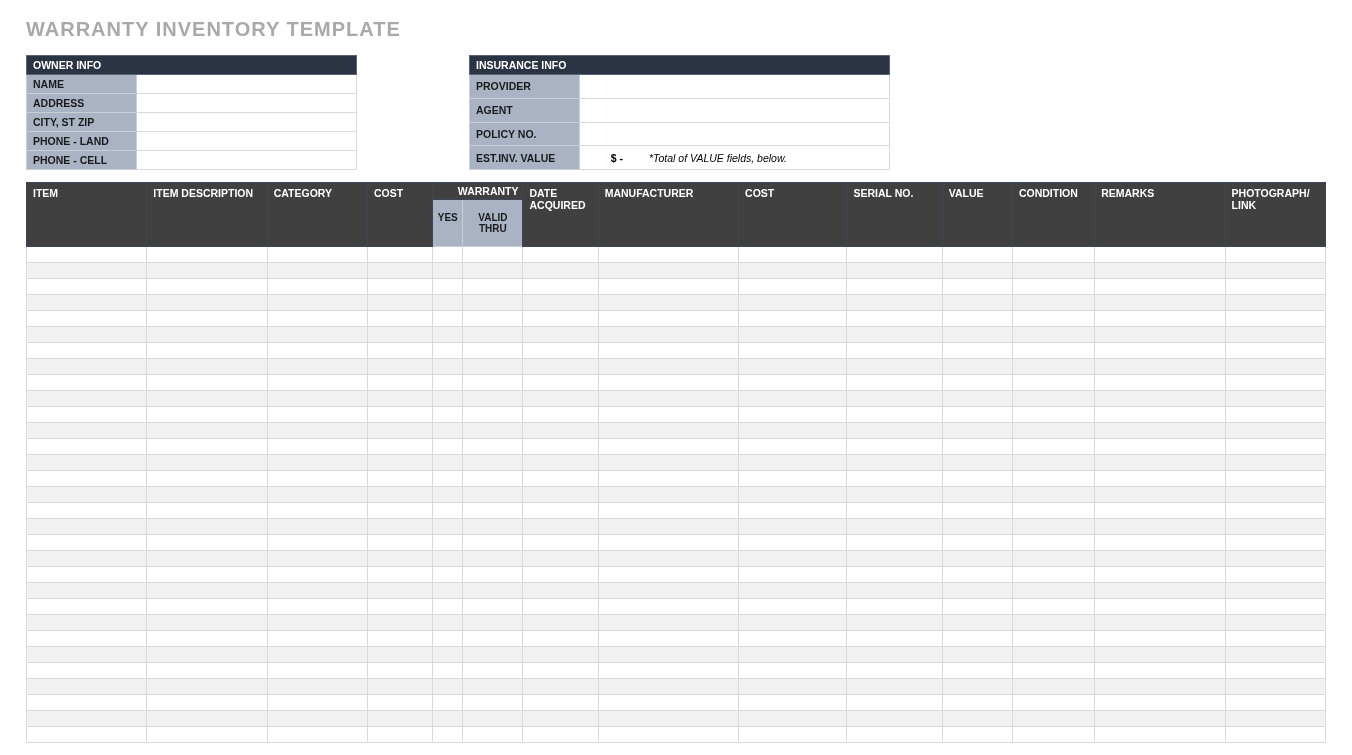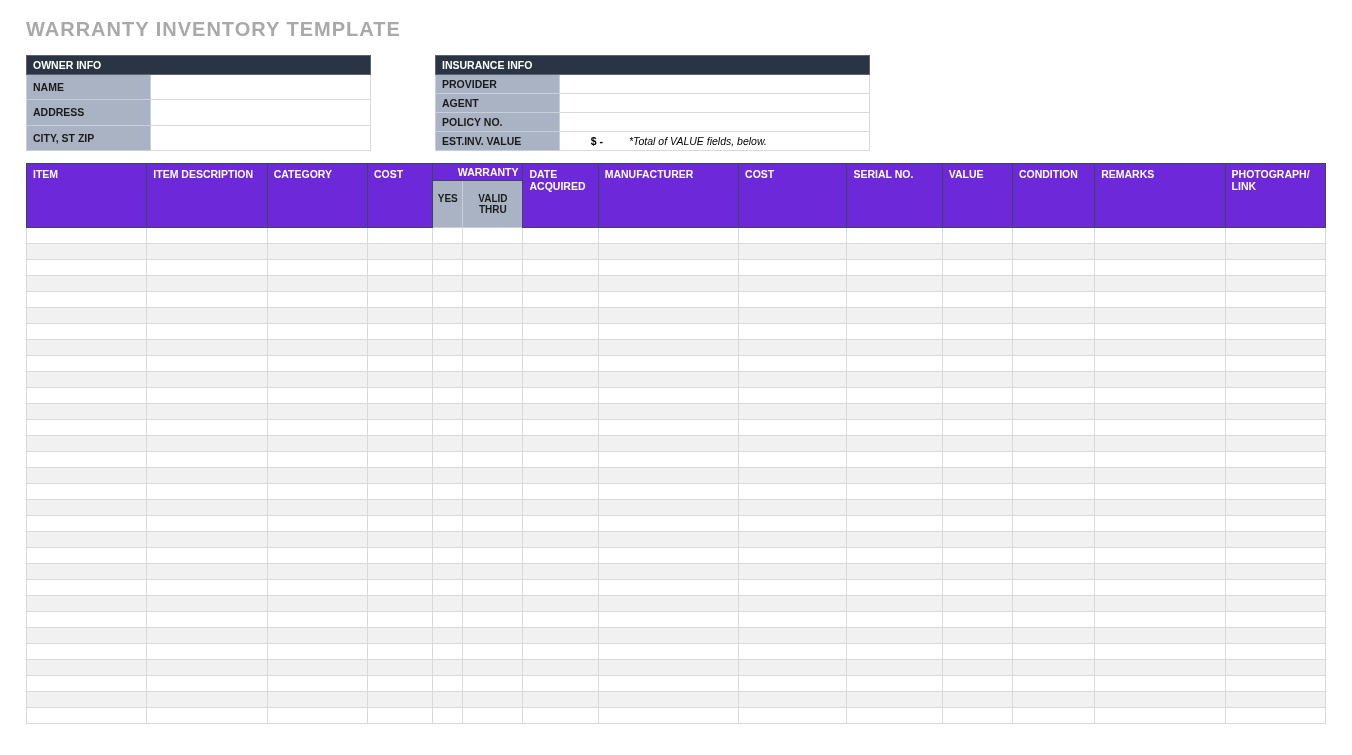--- a/index.html
+++ b/index.html
@@ -11,42 +11,42 @@
     }
     .title {
       font-size: 20px;
       font-weight: bold;
       color: #a9a9a9;
       letter-spacing: 1px;
       margin-bottom: 14px;
     }
     .info-tables {
       display: flex;
-      gap: 64px;
+      gap: 112px;
       margin-bottom: 12px;
     }
     .info-table {
       border-collapse: collapse;
       font-size: 10.5px;
     }
     .info-table th.header-cell {
       background: #2b3444;
       color: #fff;
       text-align: left;
       font-weight: bold;
       padding: 3px 6px;
       border: 1px solid #5a6476;
     }
     .info-table td.label-cell {
       background: #aab3c4;
       color: #1a1a1a;
       font-weight: bold;
       padding: 3px 6px;
       border: 1px solid #c9cfd9;
-      width: 124px;
+      width: 110px;
     }
     .info-table td.value-cell {
       background: #fff;
       border: 1px solid #d9d9d9;
       padding: 3px 8px;
       min-width: 220px;
     }
     .info-table td.value-cell.wide { min-width: 310px; }
     .est-note {
       font-style: italic;
@@ -58,21 +58,21 @@
       text-align: center;
       font-weight: bold;
     }
     .main-table {
       border-collapse: collapse;
       width: 100%;
       table-layout: fixed;
       font-size: 10.5px;
     }
     .main-table thead th {
-      background: #6d28d9;
+      background: #404040;
       color: #fff;
       text-align: left;
       vertical-align: top;
       font-weight: bold;
       padding: 4px 6px;
       border: 1px solid #3c4659;
     }
     .main-table thead th.sub {
       text-align: center;
       padding: 12px 4px;
@@ -113,20 +113,28 @@
         <tr>
           <td class="label-cell">NAME</td>
           <td class="value-cell"></td>
         </tr>
         <tr>
           <td class="label-cell">ADDRESS</td>
           <td class="value-cell"></td>
         </tr>
         <tr>
           <td class="label-cell">CITY, ST ZIP</td>
+          <td class="value-cell"></td>
+        </tr>
+        <tr>
+          <td class="label-cell">PHONE - LAND</td>
+          <td class="value-cell"></td>
+        </tr>
+        <tr>
+          <td class="label-cell">PHONE - CELL</td>
           <td class="value-cell"></td>
         </tr>
       </tbody>
   </table>
 
   <table class="info-table">
     <thead>
       <tr>
           <th class="header-cell" colspan="2">INSURANCE INFO</th>
         </tr>

